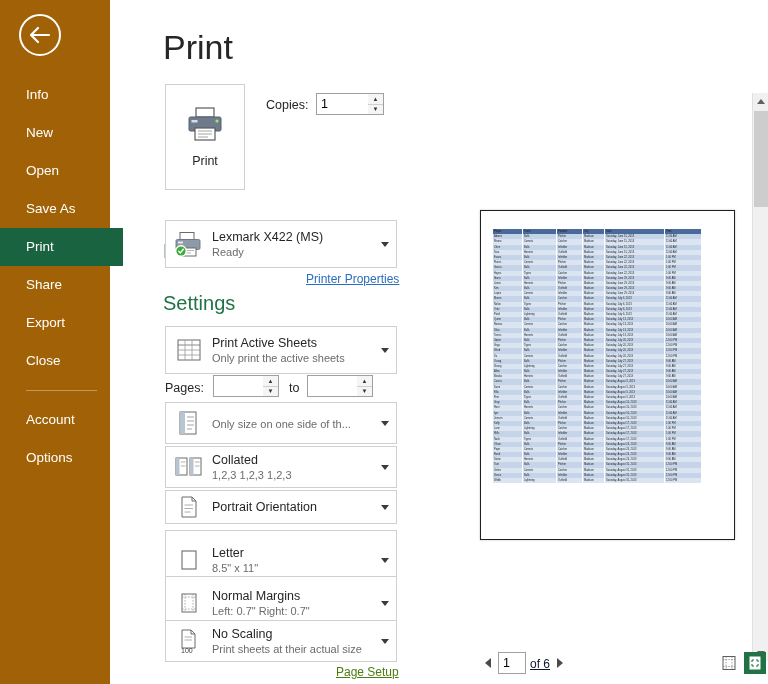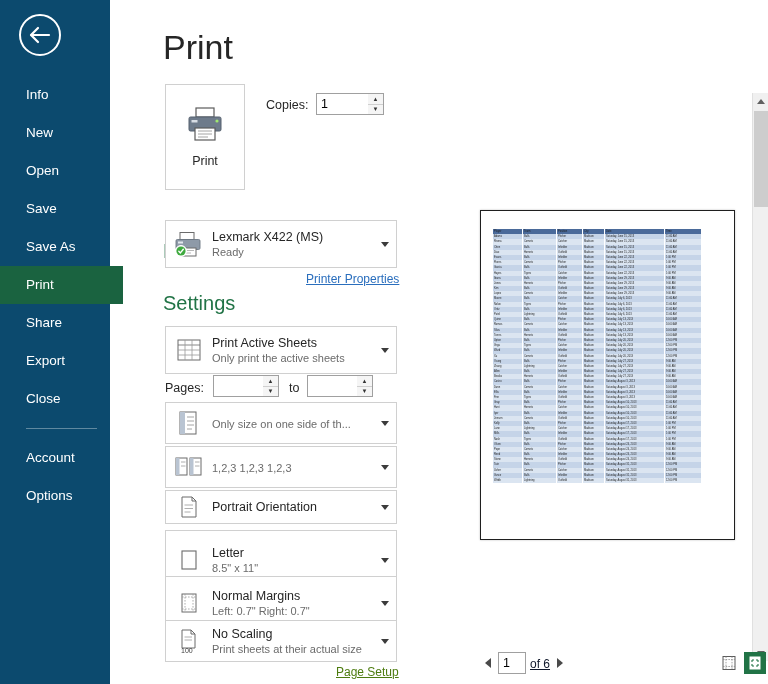--- a/index.html
+++ b/index.html
@@ -62,21 +62,21 @@
   }
   .avatar::before {
     content: ""; position: absolute; left: 50%; bottom: -6px;
     width: 20px; height: 14px; border-radius: 50% 50% 0 0;
     background: #d9b38c; transform: translateX(-50%);
   }
 
   
   .leftnav {
     position: absolute; left: 0; top: 0; width: 110px; height: 684px;
-    background: #0c4a6e;
+    background: #a16207;
     color: #ffffff;
   }
   .backbtn {
     position: absolute; left: 19px; top: 14px;
     width: 42px; height: 42px; border-radius: 50%;
     border: 2px solid #ffffff;
     display: flex; align-items: center; justify-content: center;
     cursor: pointer;
   }
   .backbtn svg { display: block; }
@@ -330,21 +330,20 @@
       <svg width="22" height="18" viewBox="0 0 22 18">
         <path d="M9 2 L2 9 L9 16" fill="none" stroke="#ffffff" stroke-width="2.2" stroke-linecap="round" stroke-linejoin="round"></path>
         <line x1="2.5" y1="9" x2="20" y2="9" stroke="#ffffff" stroke-width="2.2" stroke-linecap="round"></line>
       </svg>
     </div>
 
     <div class="navlist">
       <div class="navitem">Info</div>
       <div class="navitem">New</div>
       <div class="navitem">Open</div>
-      <div class="navitem">Save</div>
       <div class="navitem">Save As</div>
       <div class="navitem active">Print</div>
       <div class="navitem">Share</div>
       <div class="navitem">Export</div>
       <div class="navitem">Close</div>
       <div class="navsep"></div>
       <div class="navitem">Account</div>
       <div class="navitem">Options</div>
     </div>
   </div>
@@ -465,20 +464,21 @@
           <rect x="2" y="3" width="3.5" height="17" fill="#b9c4d2"></rect>
           <rect x="16" y="3" width="11" height="17" fill="#ffffff" stroke="#6b6b6b" stroke-width="1"></rect>
           <rect x="16" y="3" width="3.5" height="17" fill="#b9c4d2"></rect>
           <line x1="7" y1="7" x2="11.5" y2="7" stroke="#9a9a9a" stroke-width="0.8"></line>
           <line x1="7" y1="11" x2="11.5" y2="11" stroke="#9a9a9a" stroke-width="0.8"></line>
           <line x1="21" y1="7" x2="25.5" y2="7" stroke="#9a9a9a" stroke-width="0.8"></line>
           <line x1="21" y1="11" x2="25.5" y2="11" stroke="#9a9a9a" stroke-width="0.8"></line>
         </svg>
       </div>
       <div class="txt">
+        <div class="t1">Collated</div>
         <div class="t2">1,2,3   1,2,3   1,2,3</div>
       </div>
       <div class="arrow">
           <span class="arrow-tri"></span>
         </div>
     </div>
 
     <div class="combo set4">
       <div class="ic">
         <svg width="22" height="24" viewBox="0 0 22 24">

